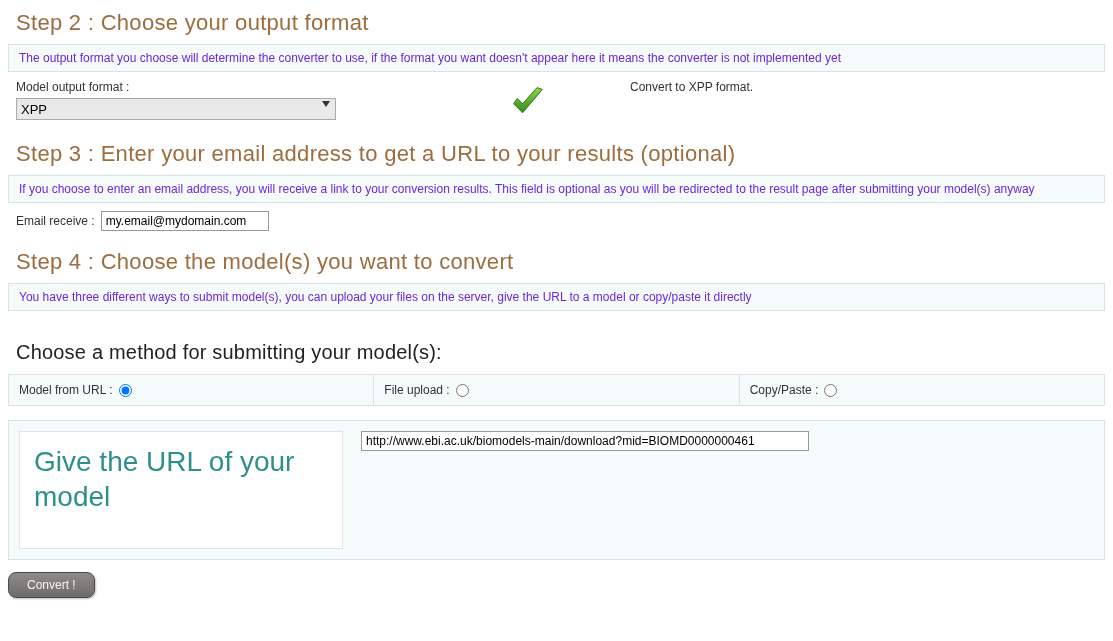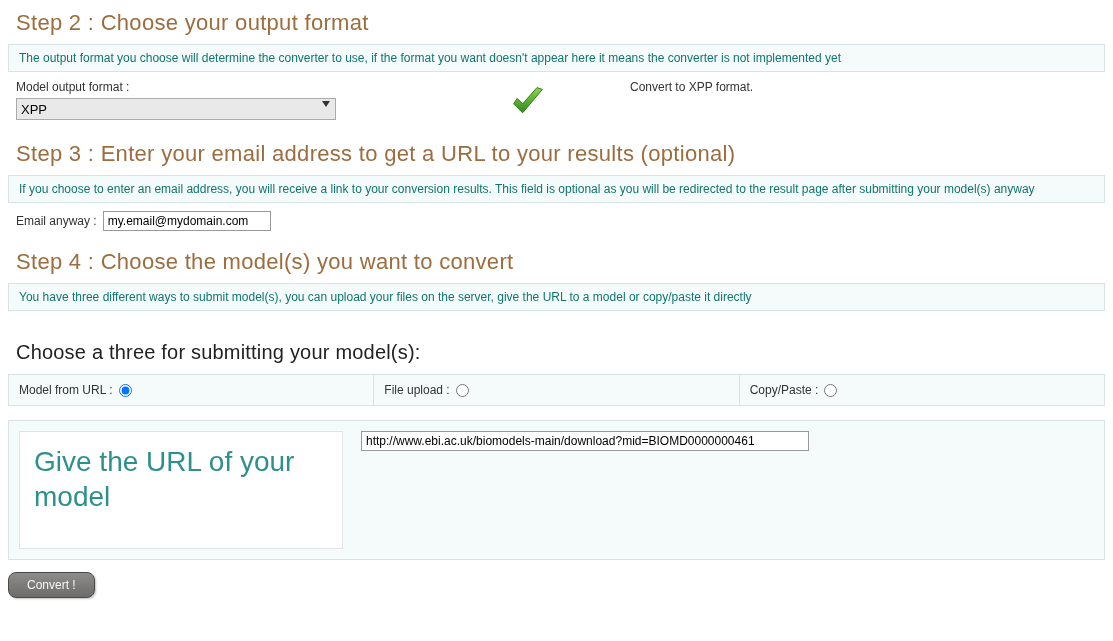--- a/index.html
+++ b/index.html
@@ -17,21 +17,21 @@
       color: #9c6d3e;
       padding: 10px 16px 8px;
       letter-spacing: 0.3px;
     }
     .info-box {
       border: 1px solid #d8e4e4;
       background: #f5fafa;
       padding: 6px 10px;
       margin: 0 8px;
       font-size: 12px;
-      color: #0f766e;
+      color: #6d28d9;
     }
     .field-row {
       padding: 8px 16px;
       display: flex;
       align-items: center;
       gap: 6px;
     }
     .field-label {
       font-size: 12px;
       color: #333;
@@ -191,28 +191,28 @@
       </defs>
       <path d="M4 22 L14 32 L36 6 L30 4 L14 22 L8 16 Z" fill="url(#gchk)" stroke="#2a6e14" stroke-width="1"></path>
     </svg>
   </div>
   <div class="convert-desc">Convert to XPP format.</div>
 </div>
 
 <div class="step-heading">Step 3 : Enter your email address to get a URL to your results (optional)</div>
 <div class="info-box">If you choose to enter an email address, you will receive a link to your conversion results. This field is optional as you will be redirected to the result page after submitting your model(s) anyway</div>
 <div class="field-row">
-  <span class="field-label">Email anyway :</span>
+  <span class="field-label">Email receive :</span>
   <input type="text" class="text-input email-input" value="my.email@mydomain.com" style="">
 </div>
 
 <div class="step-heading">Step 4 : Choose the model(s) you want to convert</div>
 <div class="info-box">You have three different ways to submit model(s), you can upload your files on the server, give the URL to a model or copy/paste it directly</div>
 
-<div class="method-heading">Choose a three for submitting your model(s):</div>
+<div class="method-heading">Choose a method for submitting your model(s):</div>
 <div class="method-row">
   <label class="method-cell">
     <span>Model from URL :</span>
     <input type="radio" name="method" checked="" style="">
   </label>
   <label class="method-cell">
     <span>File upload :</span>
     <input type="radio" name="method" style="">
   </label>
   <label class="method-cell">

